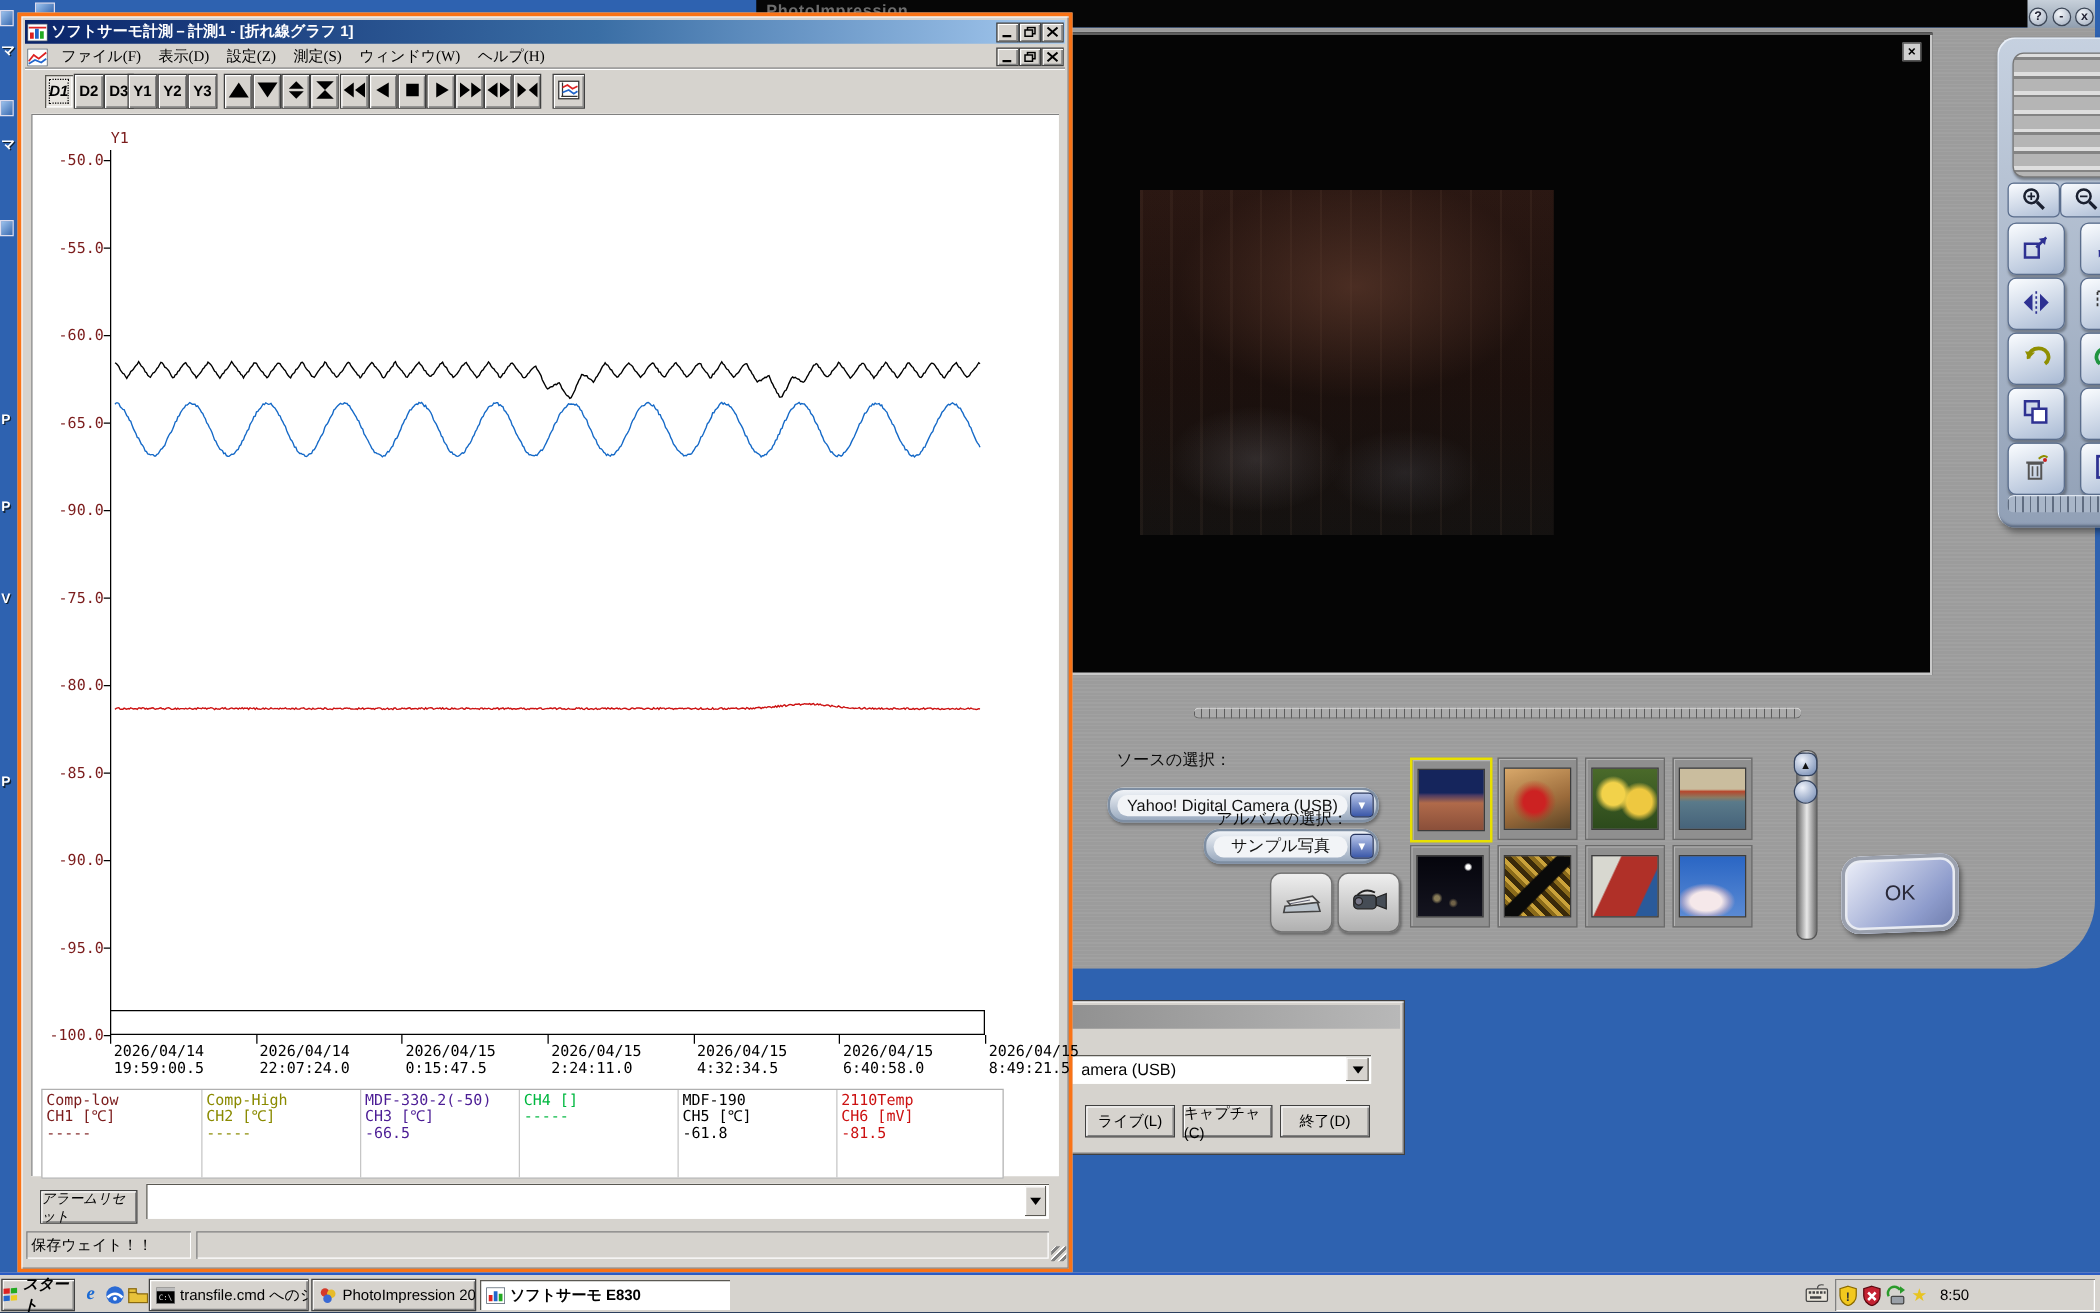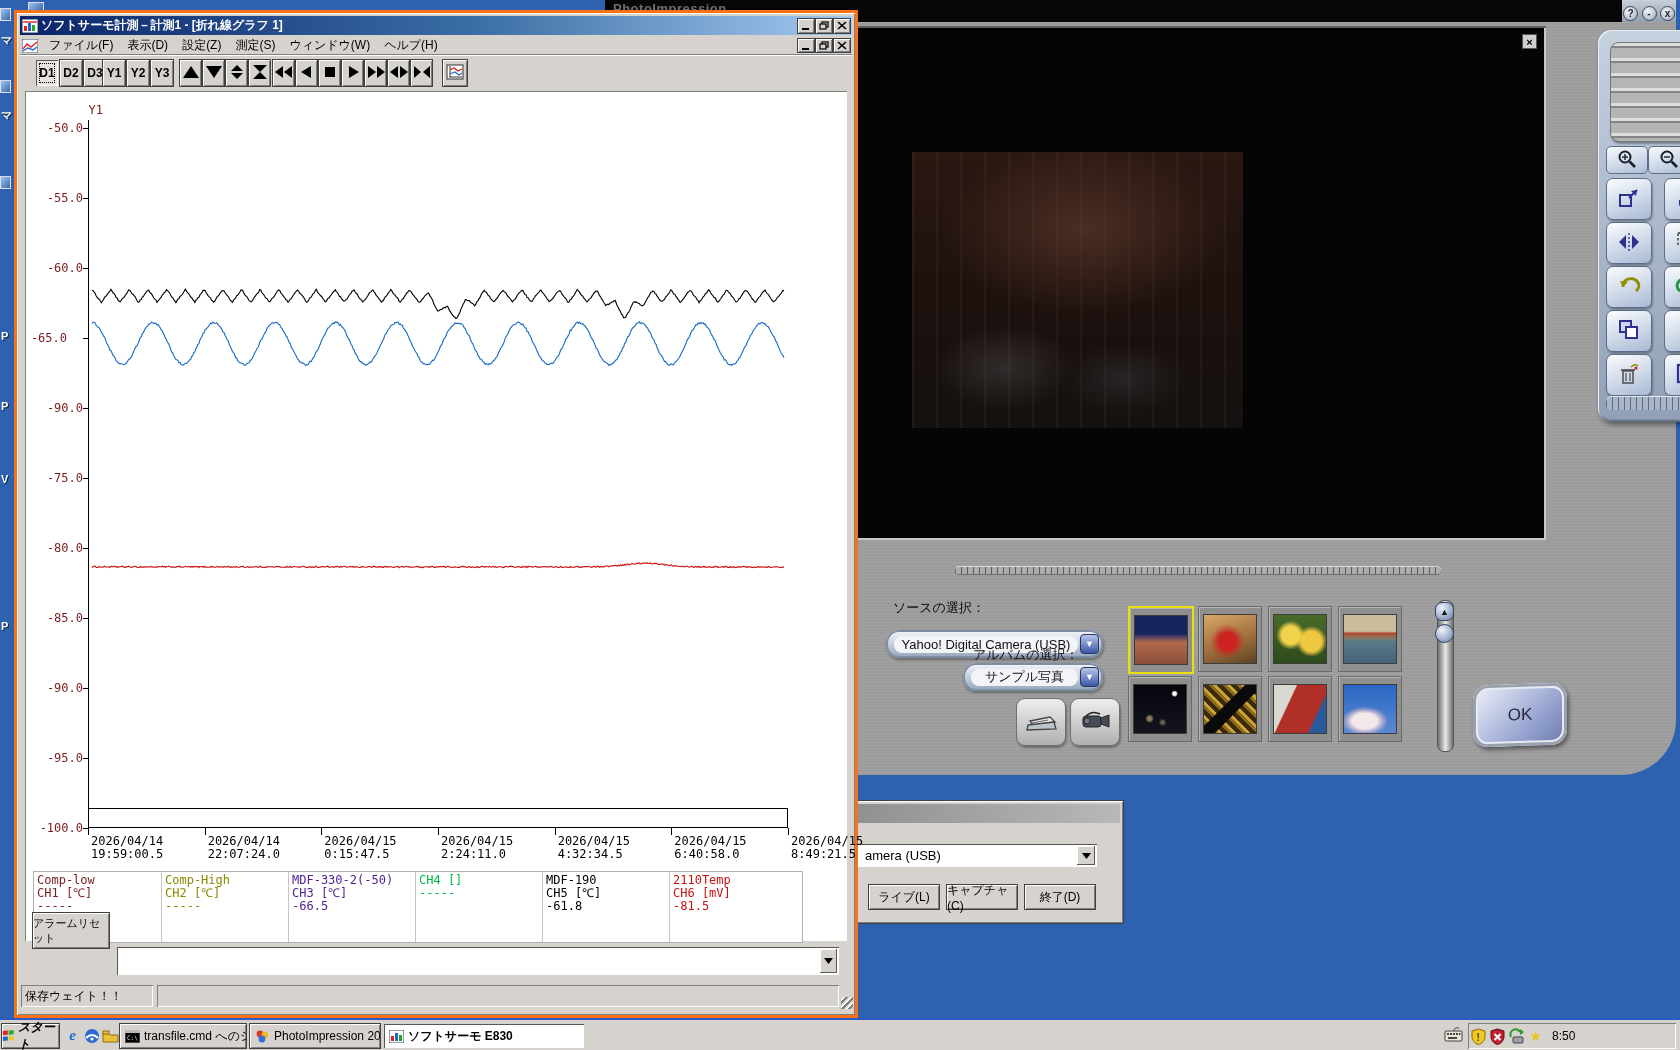--- a/index.html
+++ b/index.html
@@ -17,21 +17,21 @@
     border:3px solid #f97316;box-shadow:inset 1px 1px 0 #fff, inset -1px -1px 0 #808080;}
   #mw-titlebar{left:3px;top:3px;width:832px;height:19px;
     background:linear-gradient(90deg,#0a246a,#3a6ea5 55%,#a6caf0);display:flex;align-items:center;}
   #mw-title{color:#fff;font-weight:bold;font-size:12px;margin-left:3px;white-space:nowrap;}
   .cap-btn{width:16px;height:14px;margin-left:2px;}
   #mw-menubar{left:3px;top:23px;width:832px;height:19px;display:flex;align-items:center;}
   .menu-item{padding:2px 7px;color:#000;}
   #mw-toolbar{left:3px;top:42px;width:832px;height:34px;border-top:1px solid #fff;
     box-shadow:0 -1px 0 #808080;}
   .tb{position:absolute;top:4px;height:26px;font-weight:bold;font-size:12px;}
-  .tb.active{box-shadow:inset 1px 1px 0 #5a5852, inset -1px -1px 0 #ffffff;outline:1px dotted #000;outline-offset:-4px;background:#e8e5e0;}
+  .tb.active{box-shadow:inset 1px 1px 0 #5a5852, inset -1px -1px 0 #ffffff;outline:1px dotted #000;outline-offset:-4px;background:#e8e5e0;font-style:italic;}
   #mw-client{left:8px;top:78px;width:822px;height:850px;background:#fff;
     box-shadow:inset 1px 1px 0 #808080, inset -1px -1px 0 #fff;}
   .ylab{position:absolute;width:46px;text-align:right;color:#7b1c1c;font-size:12px;}
   .xlab{position:absolute;color:#000;font-size:12px;white-space:pre;line-height:13px;}
   .xtick{position:absolute;width:1px;height:7px;background:#000;}
   #legend{position:absolute;background:#fff;border:1px solid #b0b0b0;display:flex;}
   .leg-col{width:127px;height:100%;border-left:1px solid #c6c6c6;padding:2px 0 0 3px;box-sizing:border-box;
     font-family:"DejaVu Sans Mono",monospace;font-size:12px;line-height:13px;white-space:nowrap;overflow:hidden;}
   .leg-col:first-child{border-left:none;}
   #alarm-btn{font-size:11px;}
@@ -381,21 +381,21 @@
               </svg></span>
           </div>
         </span>
     </div>
     <div id="mw-menubar" class="abs">
       <svg width="16" height="14" viewBox="0 0 16 14" style="margin:0 4px 0 2px">
         <rect x="0" y="0" width="16" height="14" fill="#fff" stroke="#345"></rect>
         <polyline points="1,10 5,5 9,8 15,3" fill="none" stroke="#d22" stroke-width="1.4"></polyline>
         <polyline points="1,12 6,9 11,11 15,8" fill="none" stroke="#26c" stroke-width="1.4"></polyline>
       </svg>
-      <span id="mw-menus" style="display:flex;">
+      <span id="mw-menus" style="display:flex;font-family:Liberation Serif, serif;">
           <div class="menu-item">ファイル(F)</div>
           <div class="menu-item">表示(D)</div>
           <div class="menu-item">設定(Z)</div>
           <div class="menu-item">測定(S)</div>
           <div class="menu-item">ウィンドウ(W)</div>
           <div class="menu-item">ヘルプ(H)</div>
         </span>
       <span style="flex:1"></span>
       <span id="mw-childcaps" style="display:flex;margin-right:2px;">
           <div class="btn raised2 cap-btn" style="height: 13px;">
@@ -510,21 +510,21 @@
     <div id="mw-client" class="abs"></div>
 
     <div id="chart-layer" class="abs" style="left:0;top:0;width:838px;height:1002px;">
         <div class="ylab mono" style="position: absolute; left: 46px; top: 90px; width: 40px; text-align: right; color: rgb(123, 28, 28);">Y1</div>
         <div class="ylab mono" style="left: 20px; top: 108px; color: rgb(123, 28, 28);">-50.0</div>
         <div class="abs" style="left: 66px; top: 115px; width: 5px; height: 1px; background: rgb(0, 0, 0);"></div>
         <div class="ylab mono" style="left: 20px; top: 178px; color: rgb(123, 28, 28);">-55.0</div>
         <div class="abs" style="left: 66px; top: 185px; width: 5px; height: 1px; background: rgb(0, 0, 0);"></div>
         <div class="ylab mono" style="left: 20px; top: 248px; color: rgb(123, 28, 28);">-60.0</div>
         <div class="abs" style="left: 66px; top: 255px; width: 5px; height: 1px; background: rgb(0, 0, 0);"></div>
-        <div class="ylab mono" style="left: 4px; top: 318px; color: rgb(123, 28, 28);">-65.0</div>
+        <div class="ylab mono" style="left: 20px; top: 318px; color: rgb(123, 28, 28);">-65.0</div>
         <div class="abs" style="left: 66px; top: 325px; width: 5px; height: 1px; background: rgb(0, 0, 0);"></div>
         <div class="ylab mono" style="left: 20px; top: 388px; color: rgb(123, 28, 28);">-90.0</div>
         <div class="abs" style="left: 66px; top: 395px; width: 5px; height: 1px; background: rgb(0, 0, 0);"></div>
         <div class="ylab mono" style="left: 20px; top: 458px; color: rgb(123, 28, 28);">-75.0</div>
         <div class="abs" style="left: 66px; top: 465px; width: 5px; height: 1px; background: rgb(0, 0, 0);"></div>
         <div class="ylab mono" style="left: 20px; top: 528px; color: rgb(123, 28, 28);">-80.0</div>
         <div class="abs" style="left: 66px; top: 535px; width: 5px; height: 1px; background: rgb(0, 0, 0);"></div>
         <div class="ylab mono" style="left: 20px; top: 598px; color: rgb(123, 28, 28);">-85.0</div>
         <div class="abs" style="left: 66px; top: 605px; width: 5px; height: 1px; background: rgb(0, 0, 0);"></div>
         <div class="ylab mono" style="left: 20px; top: 668px; color: rgb(123, 28, 28);">-90.0</div>
@@ -588,21 +588,21 @@
             <div>-61.8</div>
           </div>
           <div class="leg-col" style="color: rgb(204, 17, 17);">
             <div>2110Temp</div>
             <div>CH6 [mV]</div>
             <div>-81.5</div>
           </div>
         </div>
       </div>
 
-    <div class="btn raised2 abs" id="alarm-btn" style="left:16px;top:900px;width:76px;height:35px;">アラームリセット</div>
+    <div class="btn raised2 abs" id="alarm-btn" style="left:16px;top:940px;width:76px;height:25px;font-style:italic;">アラームリセット</div>
     <div class="abs sunken" id="alarm-combo" style="left:100px;top:934px;width:722px;height:28px;">
       <div id="alarm-combo-arrow" class="btn raised">
         <svg width="9" height="6" viewBox="0 0 9 6">
             <polygon points="0,0 9,0 4.5,6" fill="#000"></polygon>
           </svg>
       </div>
     </div>
 
     <div class="statuscell" style="left:4px;top:972px;width:132px;">
       <span>保存ウェイト！！</span>

